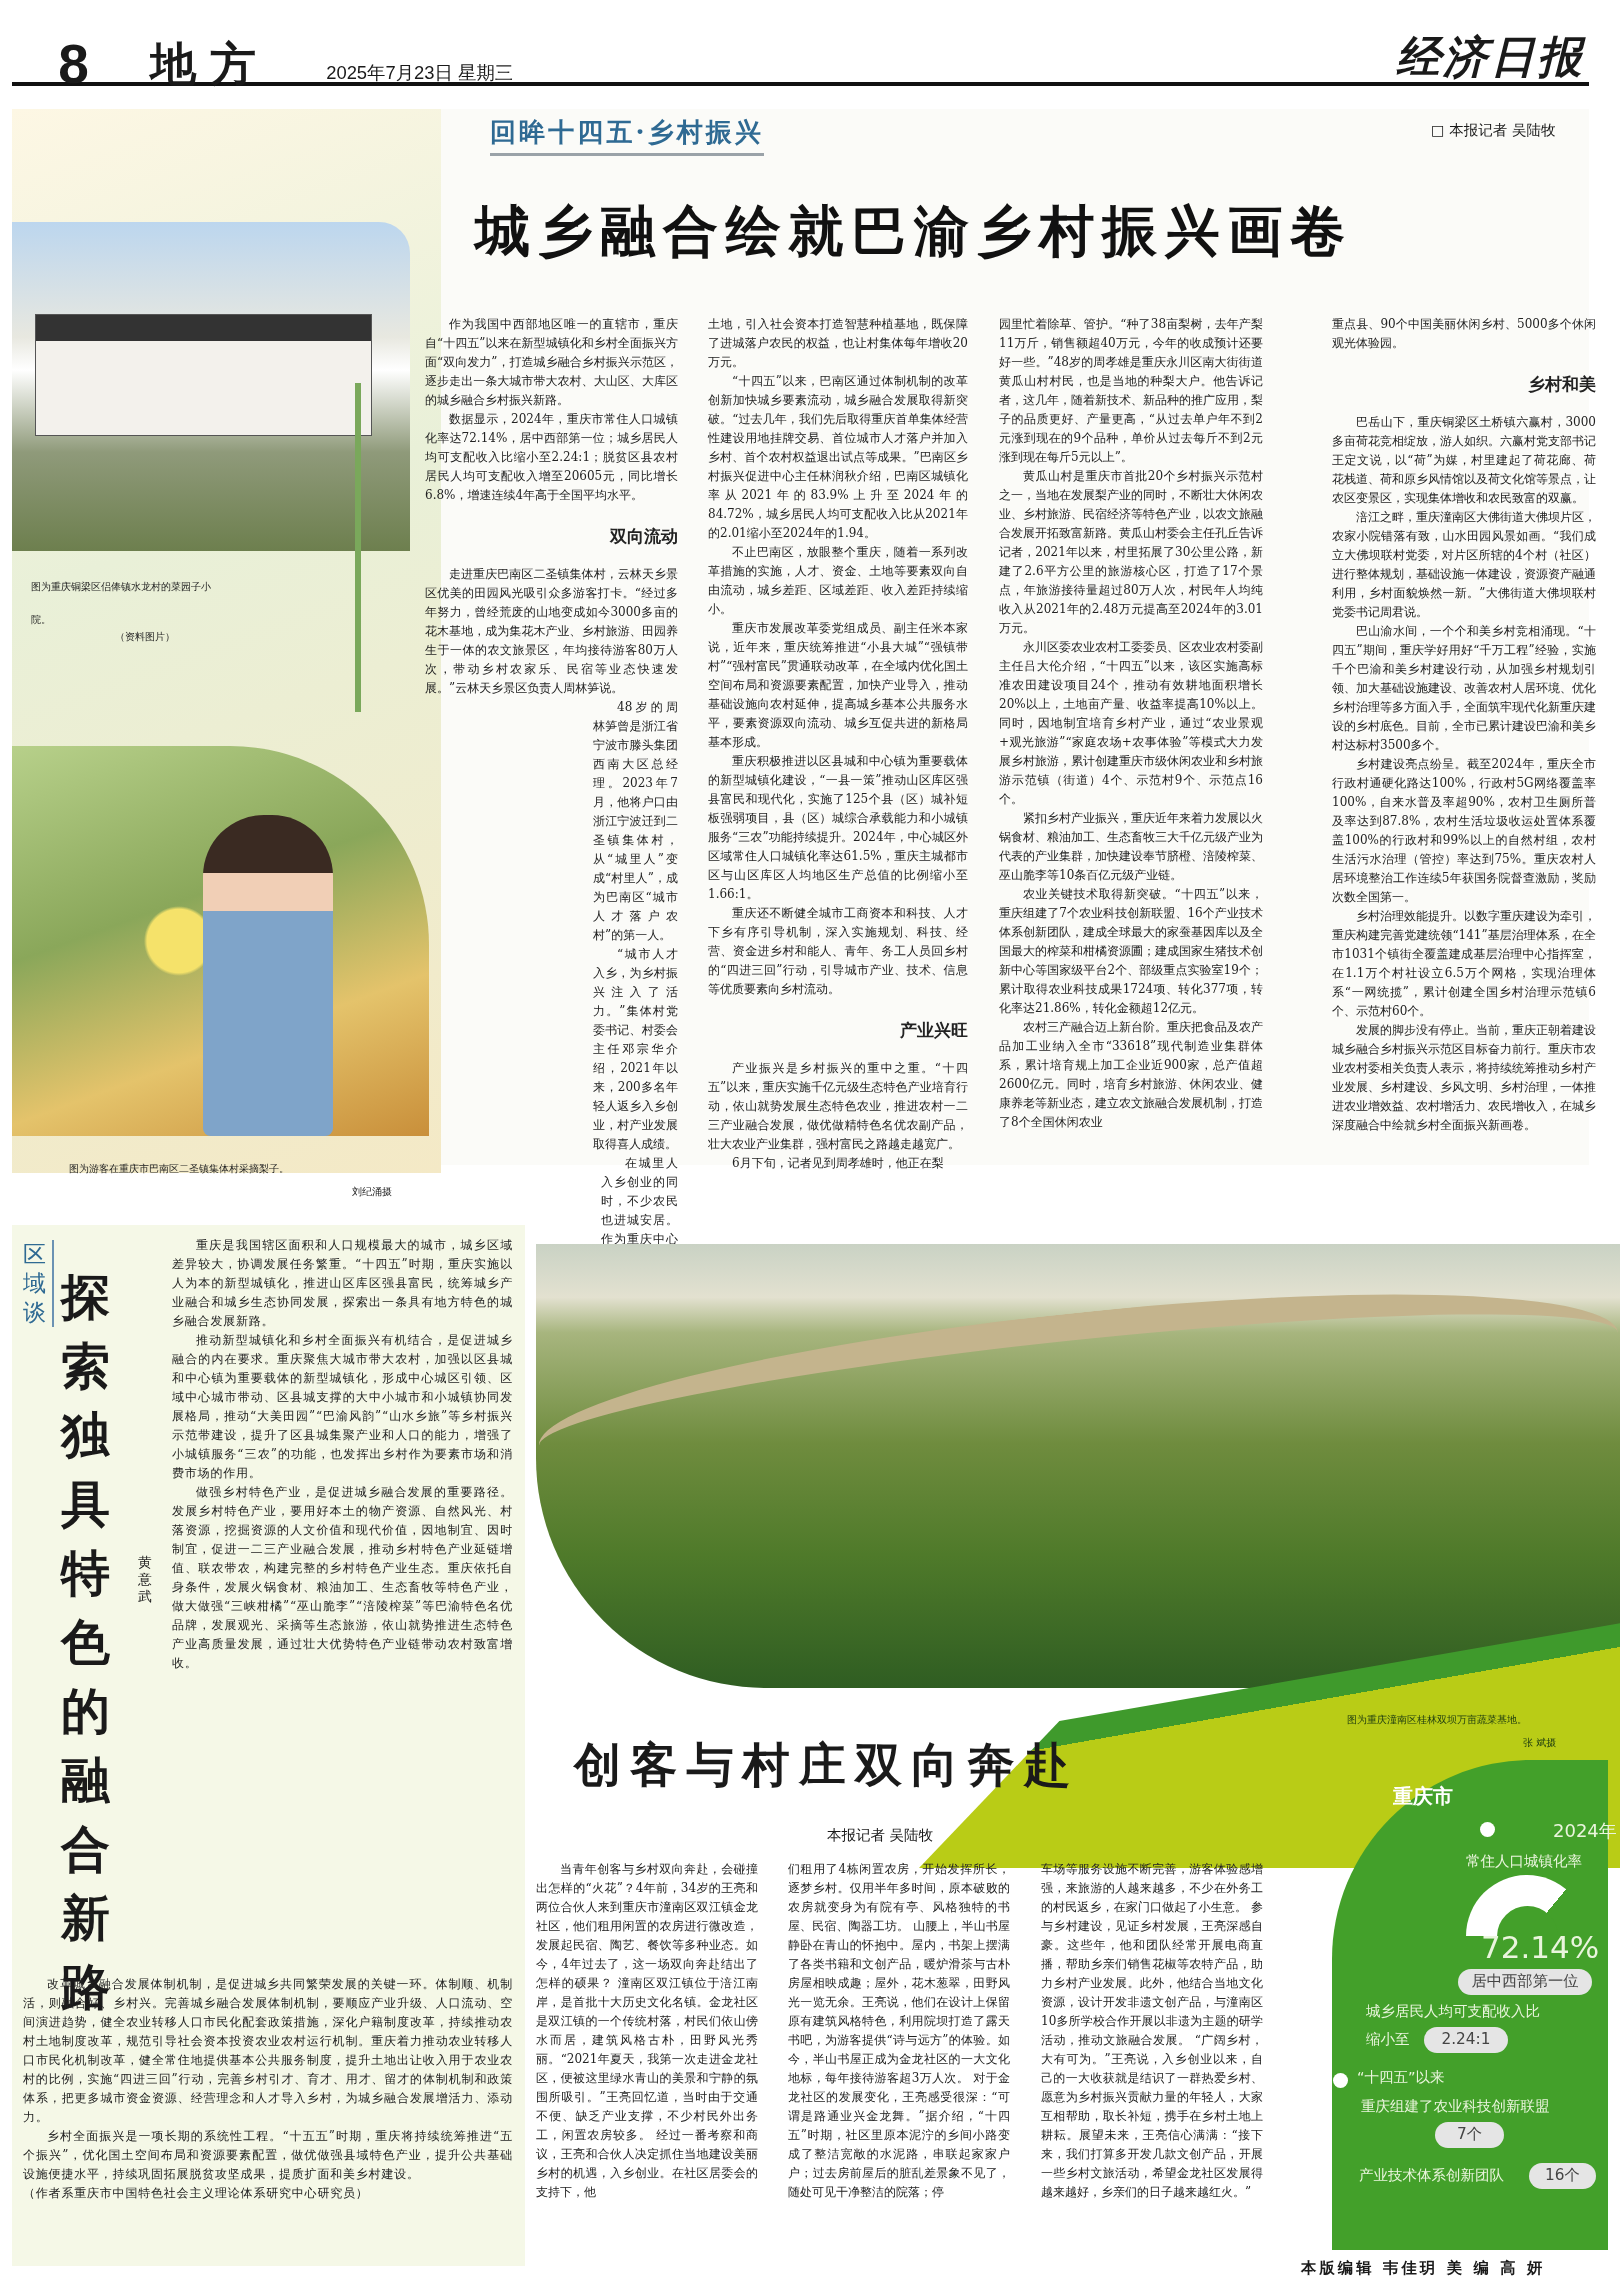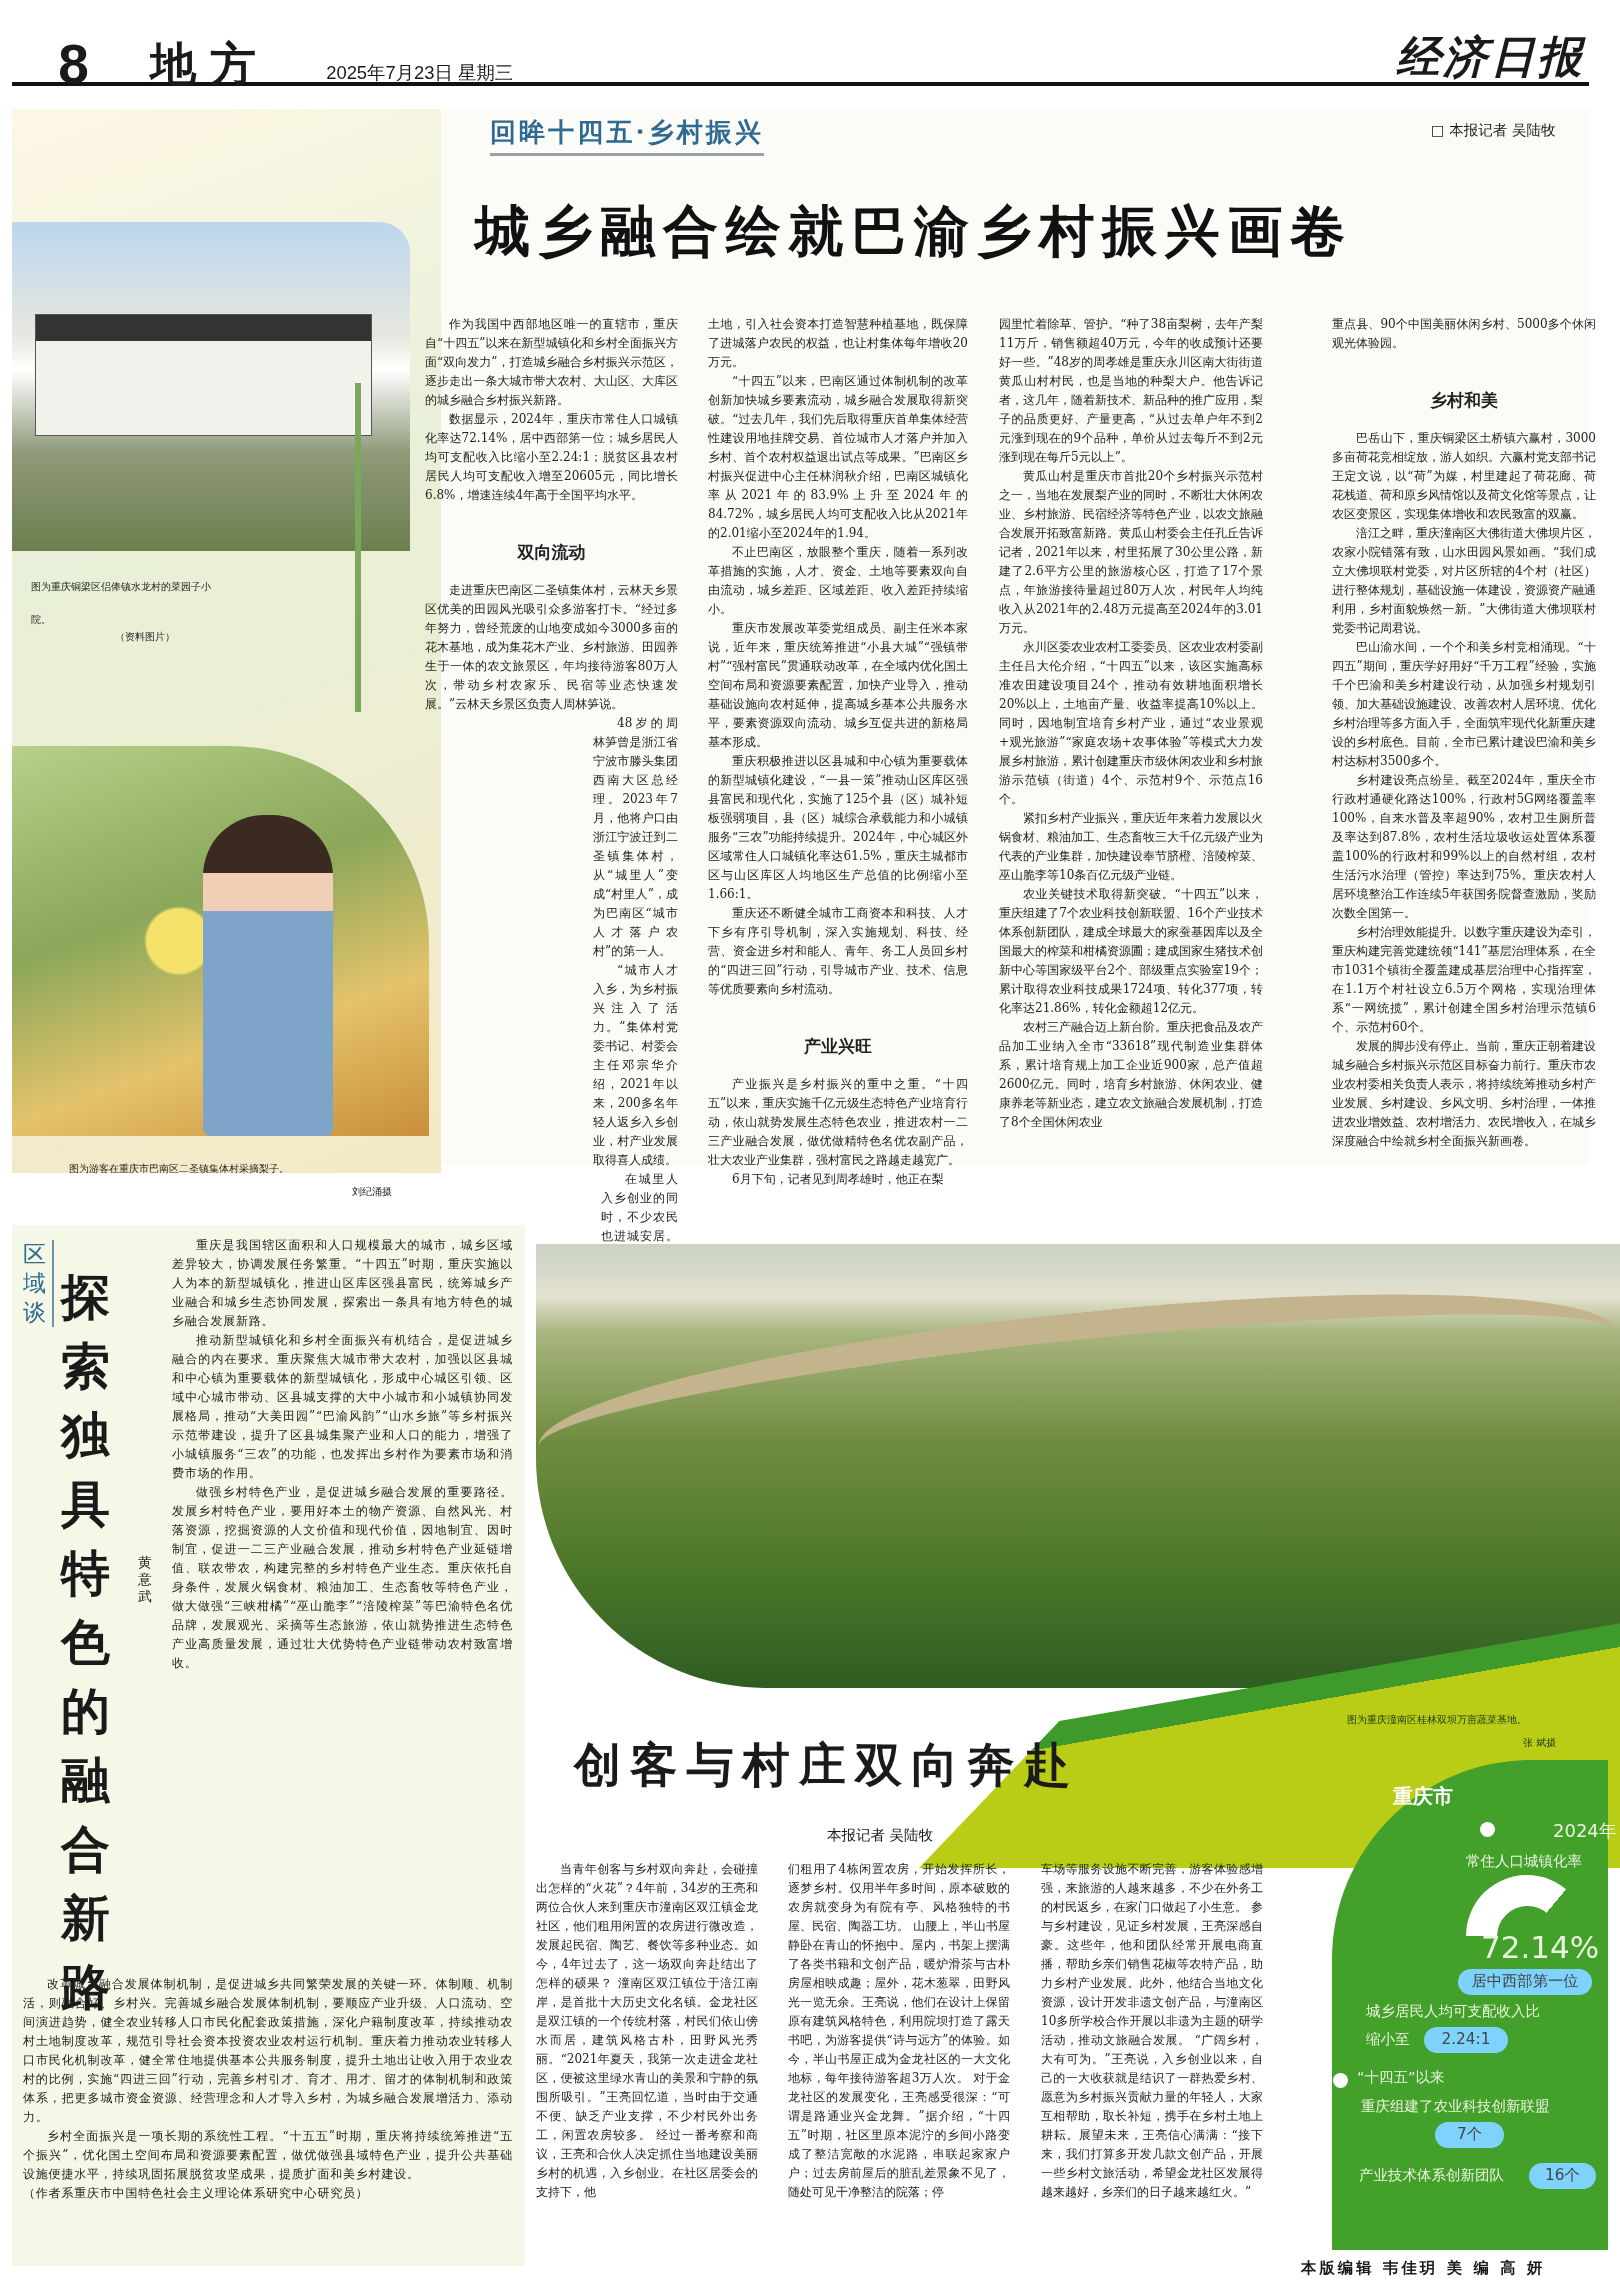--- a/index.html
+++ b/index.html
@@ -15,37 +15,37 @@
 .photo1 .house{position:absolute;left:23px;top:92px;width:337px;height:122px;background:linear-gradient(#333 0 22%,#f3f1ec 22%);border:1.5px solid #555}
 .cap{position:absolute;font-size:10px;line-height:33px;color:#222}
 .photo2{position:absolute;left:12.2px;top:746px;width:417px;height:390px;background:radial-gradient(circle at 60% 30%,#f6d44b 0 12%,transparent 13%),radial-gradient(circle at 40% 50%,#f5e26a 0 10%,transparent 11%),linear-gradient(160deg,#b7d08a 0%,#8aa75a 40%,#e4c36b 70%,#c98f3a 100%);border-radius:0 199px 0 0}
 .photo2 .person{position:absolute;left:191px;top:69px;width:130px;height:321px;background:linear-gradient(#3a2a22 0 18%,#f1cfb6 18% 30%,#7fa4c9 30%);border-radius:61px 61px 7.7px 7.7px}
 .leaf{position:absolute;left:321px;top:383px;width:84px;height:329px;background:linear-gradient(90deg,transparent 40%,#7aa85b 40% 48%,transparent 48%)}
 .section-tag{position:absolute;left:490px;top:115px;font:bold 26px "DejaVu Serif",serif;color:#2f6a93;letter-spacing:3.1px;border-bottom:3.1px solid #9aa2a8;padding-bottom:3.1px}
 .byline-top{position:absolute;left:1431px;top:121px;font-size:14.5px}
 .headline{position:absolute;left:475px;top:195px;font:bold 55px "DejaVu Sans",sans-serif;letter-spacing:7.7px;color:#111}
 .col{position:absolute;font-size:12px;line-height:19px;text-align:justify;color:#222}
 .col p{text-indent:2em}
-.col h3{text-align:center;font:bold 17px "DejaVu Sans",sans-serif;margin:36px 0 17px}
+.col h3{text-align:right;font:bold 17px "DejaVu Sans",sans-serif;margin:20px 0 17px}
 .region-box{position:absolute;left:12.2px;top:1225px;width:513px;height:1041px;background:#f5f8e7}
 .region-tag{position:absolute;left:23px;top:1240px;width:31px;font:23px "DejaVu Serif",serif;color:#2f6a93;line-height:29px;border-right:2.3px solid #6b92b3;padding-right:2px}
 .region-title{position:absolute;left:61px;top:1263px;width:61px;font:bold 49px "DejaVu Sans",sans-serif;line-height:69px}
 .region-author{position:absolute;left:138px;top:1554px;width:18.4px;font-size:13.8px;line-height:17px}
 .region-text{position:absolute;font-size:12px;line-height:19px;text-align:justify;color:#222;letter-spacing:0.8px}
 .region-text p{text-indent:2em}
 .aerial{position:absolute;left:536px;top:1244px;width:1085px;height:444px;background:linear-gradient(180deg,#c9d2c4 0%,#e3e1d0 12%,#a7b57e 20%,#6f8c3e 45%,#4f7a2a 70%,#2f5d22 100%);border-radius:0 0 0 230px}
 .aerial .river{position:absolute;left:0;top:69px;width:1085px;height:153px;border-top:27.6px solid #c4b48d;border-radius:50%;transform:rotate(-6deg)}
 .green-band{position:absolute;left:919px;top:1623px;width:702px;height:245px;background:linear-gradient(170deg,#3f9a2c 0 40%,#b9cc16 40%);clip-path:polygon(20% 40%,100% 0,100% 100%,0 100%)}
 .story2-title{position:absolute;left:574px;top:1734px;font:bold 47px "DejaVu Serif",serif;letter-spacing:9.2px}
 .story2-by{position:absolute;left:827px;top:1826px;font-size:14.5px}
 .info-panel{position:absolute;left:1332px;top:1760px;width:276px;height:490px;background:#43a02a;border-top-left-radius:199px;color:#eaf5dd}
 .info-city{position:absolute;left:1393px;top:1783px;font:bold 20px "DejaVu Sans",sans-serif;color:#fff}
 .info-bullet{position:absolute;width:15.3px;height:15.3px;border-radius:50%;background:#fff}
 .info-text{position:absolute;font:14.5px "DejaVu Sans",sans-serif;color:#eaf5dd}
-.pill{position:absolute;background:#7dd3fc;color:#444;border-radius:17px;font:15.3px "DejaVu Sans",sans-serif;text-align:center;line-height:24.5px;height:26px}
+.pill{position:absolute;background:#e5e5e5;color:#444;border-radius:17px;font:15.3px "DejaVu Sans",sans-serif;text-align:center;line-height:24.5px;height:26px}
 .gauge{position:absolute;left:1466px;top:1875px;width:122px;height:61px;border-radius:61px 61px 0 0;background:conic-gradient(from 270deg at 50% 100%,#fff 0 130deg,#43a02a 130deg 180deg,transparent 180deg);}
 .gauge::after{content:"";position:absolute;left:31px;top:31px;width:61px;height:31px;border-radius:31px 31px 0 0;background:#43a02a}
 .gauge-val{position:absolute;left:1481px;top:1929px;font:31px "DejaVu Sans",sans-serif;color:#eaf5dd}
 .footer{position:absolute;left:1301px;top:2258px;font:bold 15.3px "DejaVu Serif",serif;letter-spacing:3.1px}
 </style>
 </head>
 <body>
 
 <div class="masthead">
   <span class="page-num">8</span>

